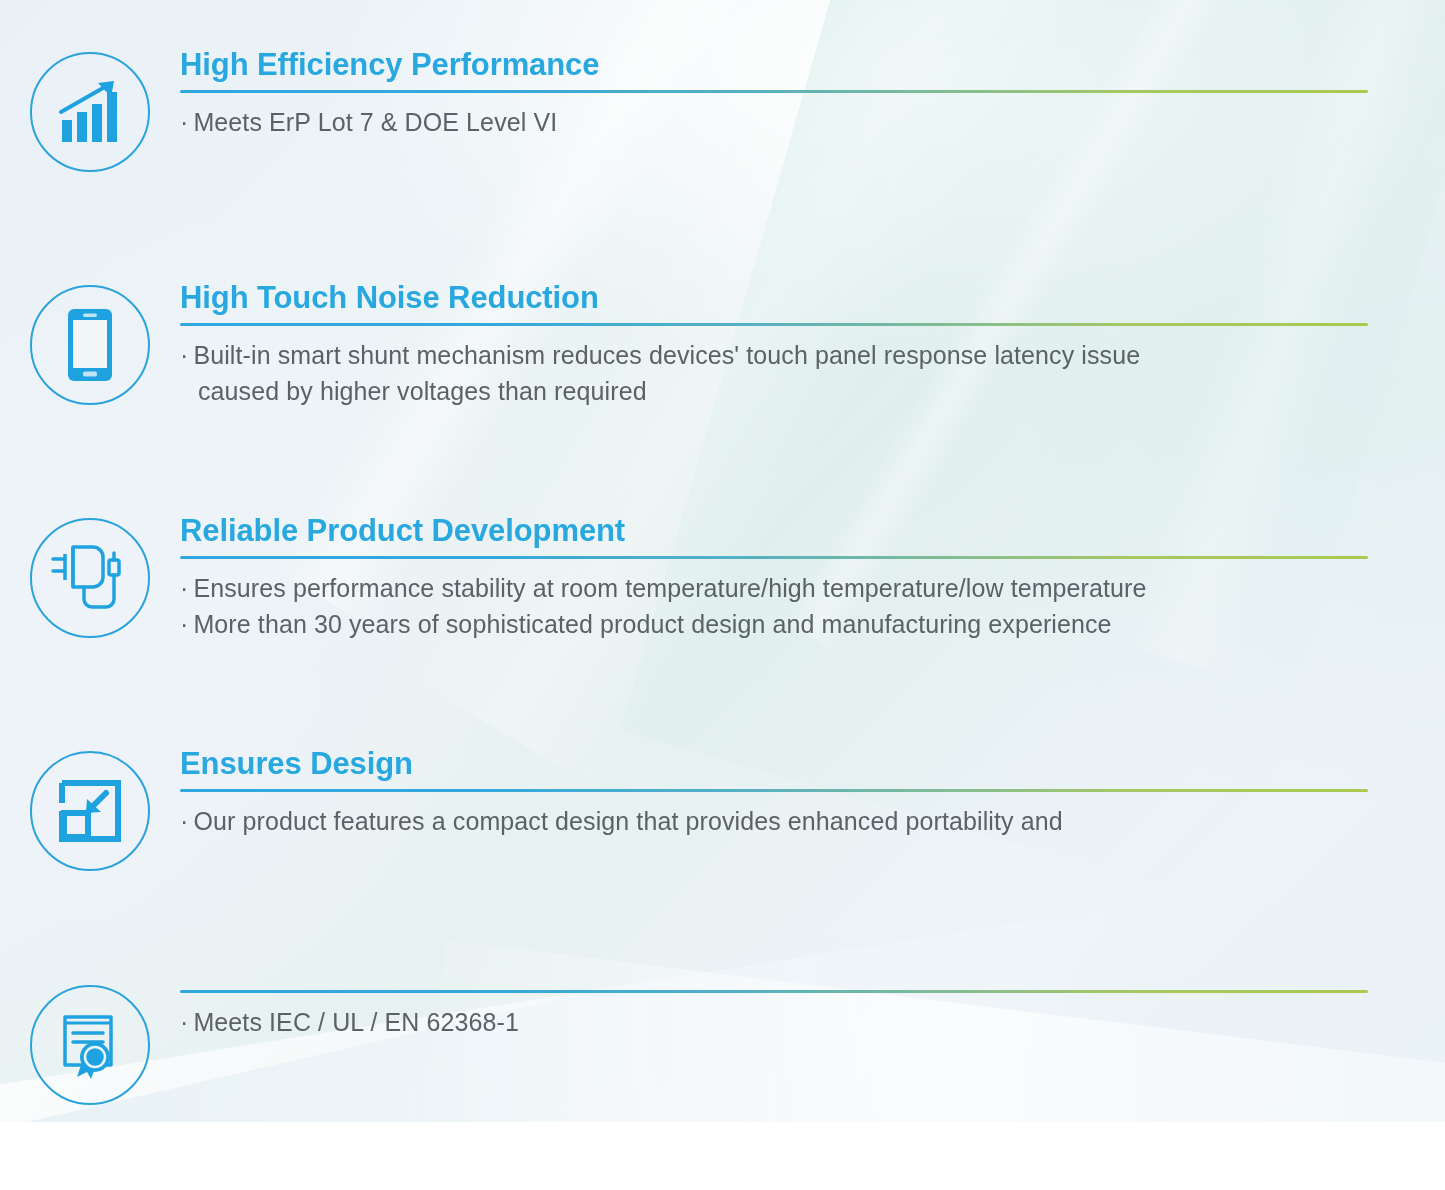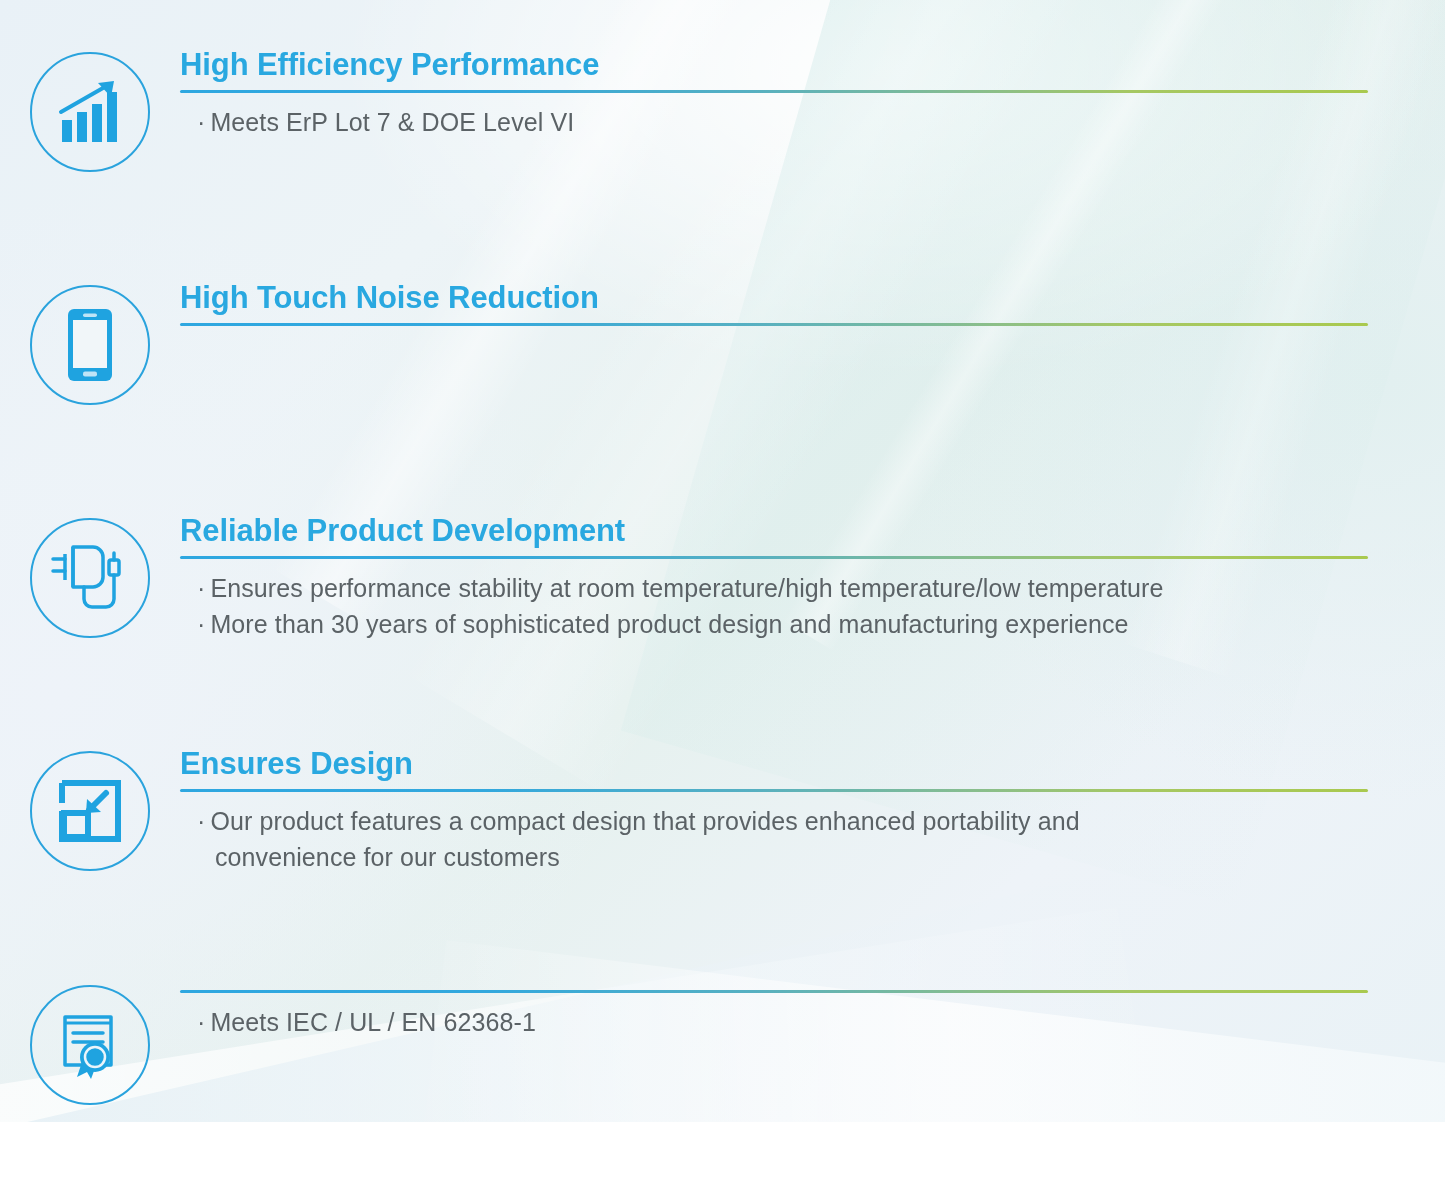--- a/index.html
+++ b/index.html
@@ -120,21 +120,20 @@
         #2ea7e0 0%,
         #33a8dd 26%,
         #56b0c2 48%,
         #86bd90 66%,
         #a6c863 80%,
         #a9c94f 100%);
     border-radius: 2px;
   }
   .bullets {
     margin-top: 12px;
-    margin-left: 17px;
   }
   .bullet {
     font-size: 25px;
     color: #5b6266;
     line-height: 1.42;
     letter-spacing: 0.1px;
   }
   .bullet .dot { margin-right: 5px; }
   .bullet .cont { display: block; padding-left: 18px; }
 </style>
@@ -192,20 +191,26 @@
               <rect x="7" y="13" width="34" height="48" fill="#f1f6f9"></rect>
               <rect x="17" y="6.5" width="14" height="3.5" rx="1.75" fill="#bfe4f6"></rect>
               <rect x="17" y="64.5" width="14" height="5" rx="2" fill="#bfe4f6"></rect>
             </svg>
           </span>
         </div>
       </div>
       <div class="body-col">
         <div class="f-title">High Touch Noise Reduction</div>
         <div class="divider"></div>
+        <div class="bullets">
+          <div class="bullet">
+            <span class="dot">·</span><span>Built-in smart shunt mechanism reduces devices' touch panel response latency issue</span>
+            <span class="cont">caused by higher voltages than required</span>
+          </div>
+        </div>
       </div>
     </div>
 
     <div class="feature" style="top:514px;">
       <div class="icon-wrap">
         <div class="icon-circle">
           <span>
             <svg width="82" height="74" viewBox="0 0 82 74">
               <path d="M24 6 h20 a10 10 0 0 1 10 10 v20 a10 10 0 0 1 -10 10 h-20 z" fill="none" stroke="#1fa3e0" stroke-width="3.5" stroke-linejoin="round"></path>
               <line x1="24" y1="6" x2="24" y2="46" stroke="#1fa3e0" stroke-width="3.5"></line>
@@ -246,21 +251,20 @@
             </svg>
           </span>
         </div>
       </div>
       <div class="body-col">
         <div class="f-title">Ensures Design</div>
         <div class="divider"></div>
         <div class="bullets">
           <div class="bullet">
             <span class="dot">·</span><span>Our product features a compact design that provides enhanced portability and</span>
-            <span class="cont">convenience for our customers</span>
           </div>
         </div>
       </div>
     </div>
 
     <div class="feature" style="top:981px;">
       <div class="icon-wrap">
         <div class="icon-circle">
           <span>
             <svg width="66" height="72" viewBox="0 0 66 72">

